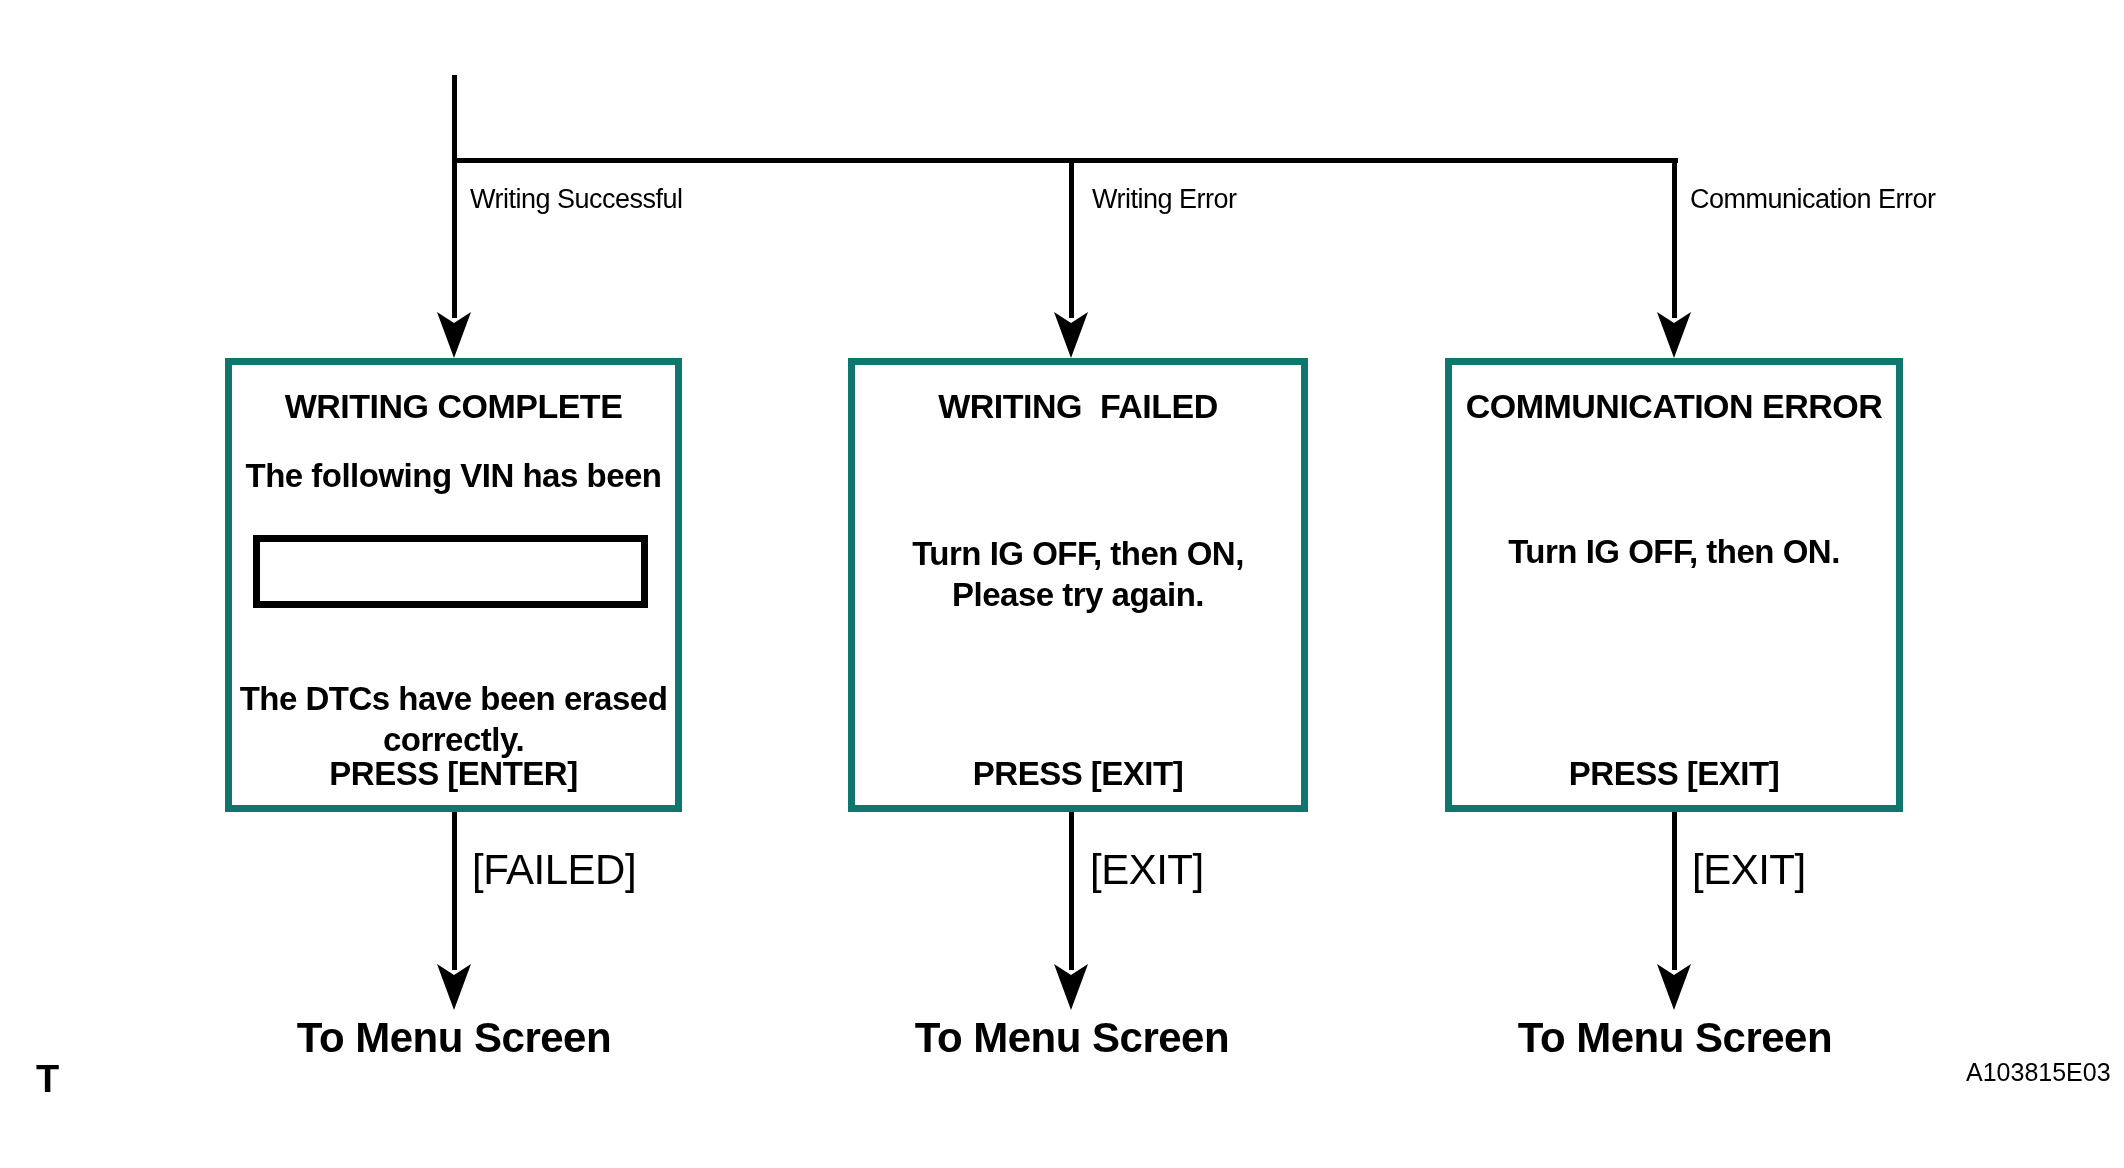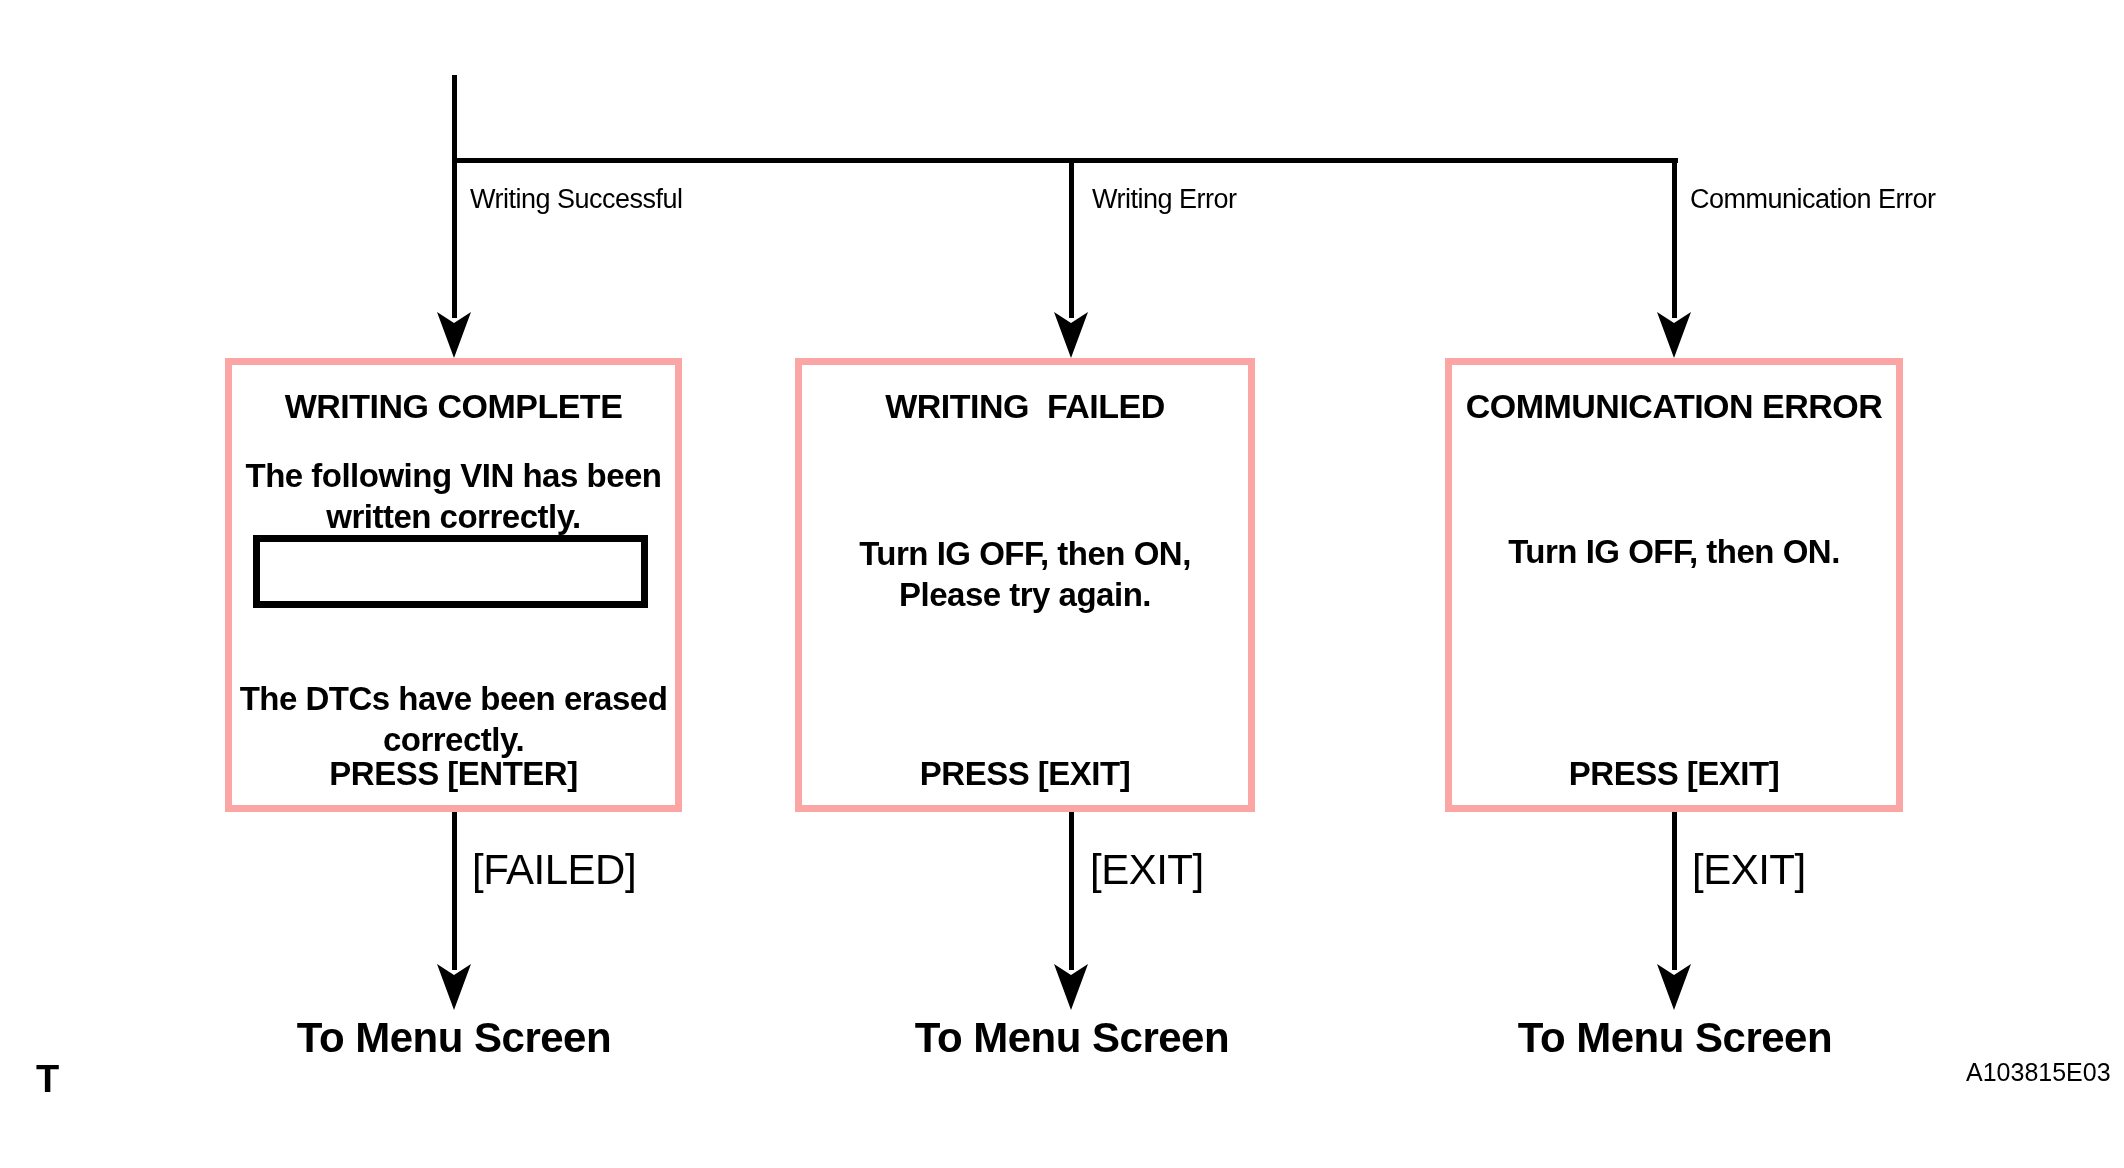--- a/index.html
+++ b/index.html
@@ -23,21 +23,21 @@
   .arrowhead {
     position: absolute;
     width: 34px;
     height: 46px;
   }
   .arrowhead svg { display: block; }
   .box {
     position: absolute;
     top: 358px;
     height: 454px;
-    border: 7px solid #fca5a5;
+    border: 7px solid #0f766e;
     background: #ffffff;
     box-sizing: border-box;
   }
   .box-title {
     position: absolute;
     left: 0; right: 0;
     top: 22px;
     text-align: center;
     font-weight: bold;
     font-size: 34px;
@@ -139,31 +139,30 @@
     </div>
 
   <div class="branch-label" style="left:470px;">Writing Successful</div>
   <div class="branch-label" style="left:1092px;">Writing Error</div>
   <div class="branch-label" style="left:1690px;">Communication Error</div>
 
   <div class="box" style="left:225px; width:457px;">
     <div class="box-title">WRITING COMPLETE</div>
     <div class="box-text" style="top:90px;">
       <div>The following VIN has been</div>
-      <div>written correctly.</div>
     </div>
     <div class="vin-field"></div>
     <div class="box-text" style="top:265px;margin-top:48px;">
       <div>The DTCs have been erased</div>
       <div>correctly.</div>
     </div>
     <div class="press-label">PRESS [ENTER]</div>
   </div>
 
-  <div class="box" style="left:795px; width:460px;">
+  <div class="box" style="left:848px; width:460px;">
     <div class="box-title">WRITING  FAILED</div>
     <div class="box-text" style="top:168px;">
       <div>Turn IG OFF, then ON,</div>
       <div>Please try again.</div>
     </div>
     <div class="press-label">PRESS [EXIT]</div>
   </div>
 
   <div class="box" style="left:1445px; width:458px;">
     <div class="box-title">COMMUNICATION ERROR</div>

